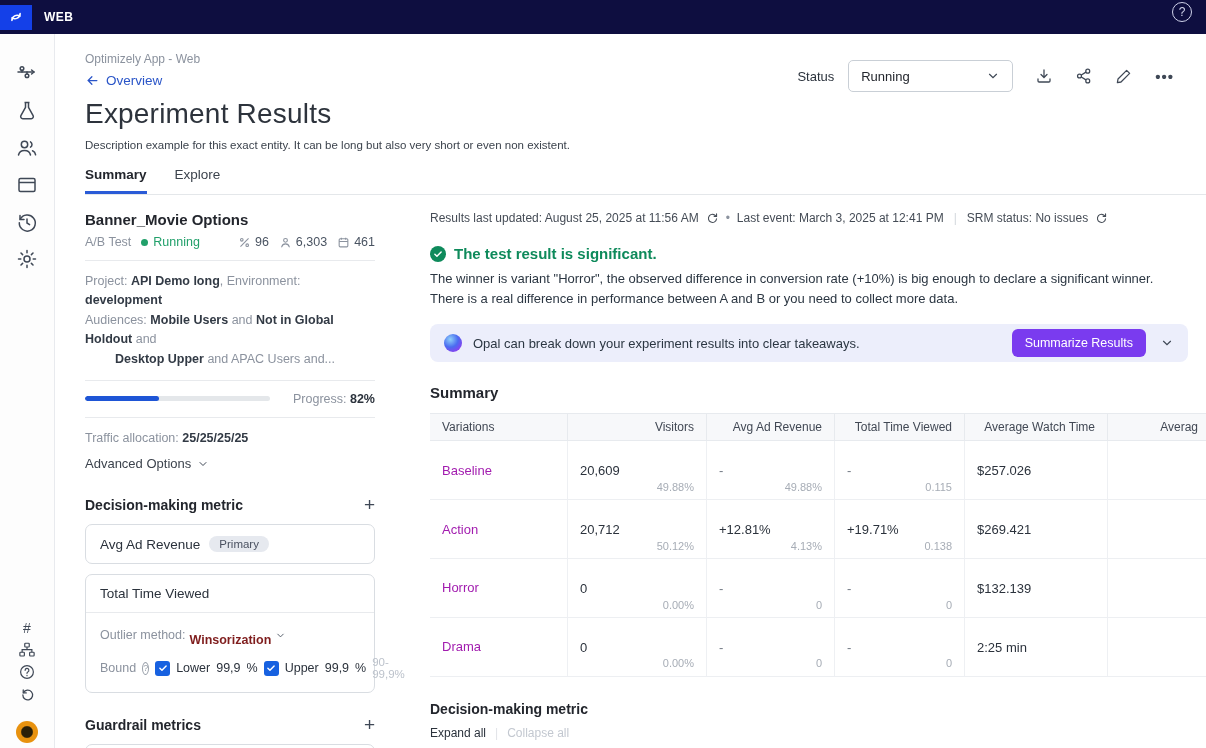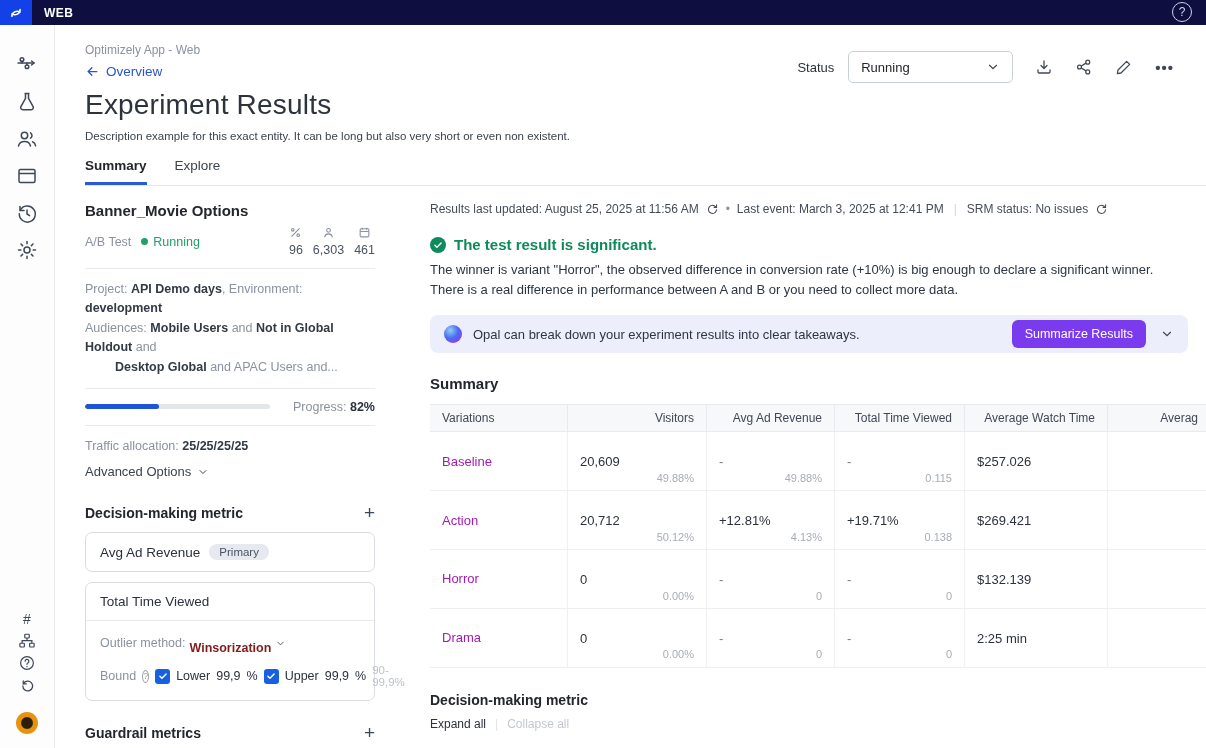--- a/index.html
+++ b/index.html
@@ -1,20 +1,20 @@
 <!DOCTYPE html>
 <html><head>
 <meta charset="utf-8">
 <style>
   * { margin:0; padding:0; box-sizing:border-box; }
   html,body { width:1206px; height:748px; overflow:hidden; background:#fff;
     font-family:"Liberation Sans","DejaVu Sans",sans-serif; color:#2b323c; }
 
   
-  .topbar { height:25px; background:#0e0e40; display:flex; align-items:center; position:relative; }
+  .topbar { height:34px; background:#0e0e40; display:flex; align-items:center; position:relative; }
   .logo-sq { width:32px; height:25px; background:#1440e8; display:flex; align-items:center; justify-content:center; }
   .topbar-label { color:#fff; font-size:12px; font-weight:700; letter-spacing:.5px; margin-left:12px; }
   .help-circ { position:absolute; right:14px; top:2px; width:20px; height:20px; border:1.4px solid #cfd2ea;
     border-radius:50%; color:#cfd2ea; font-size:12px; display:flex; align-items:center; justify-content:center; }
 
   
   .app { display:flex; height:723px; }
   .rail { width:55px; border-right:1px solid #e8eaee; background:#fdfdfd; display:flex; flex-direction:column;
     align-items:center; padding:28px 0 14px; }
   .rail-top { display:flex; flex-direction:column; gap:13px; align-items:center; }
@@ -48,21 +48,21 @@
   .main { display:flex; margin-top:16px; flex:1; overflow:hidden; }
   .left-panel { width:290px; margin-left:30px; flex-shrink:0; }
   .right-panel { flex:1; margin-left:55px; overflow:hidden; }
 
   
   .exp-name { font-size:15px; font-weight:700; color:#23262d; }
   .exp-status-row { margin-top:7px; display:flex; align-items:center; font-size:12.5px; color:#8b929e; }
   .green-dot { width:7px; height:7px; border-radius:50%; background:#21a06a; margin:0 5px 0 10px; }
   .running-txt { color:#21a06a; font-weight:500; }
   .exp-stats { margin-left:auto; display:flex; align-items:center; gap:10px; color:#4a5462; }
-  .stat { display:flex; align-items:center; gap:4px; font-size:12.5px;flex-direction:column; }
+  .stat { display:flex; align-items:center; gap:4px; font-size:12.5px; }
   .stat svg { width:13px; height:13px; color:#8b929e; }
   .hr { border-top:1px solid #e8eaed; margin:11px 0; }
   .kv-line { font-size:12.5px; color:#8b929e; line-height:1.55; }
   .kv-line b { color:#323a45; font-weight:700; }
   .aud-line2 { padding-left:30px; }
   .dates-row { display:flex; justify-content:space-between; align-items:flex-start; font-size:12.5px; }
   .dates { color:#2b323c; font-weight:500; font-size:13px; }
   .est { color:#8b929e; text-align:right; }
   .est b { color:#2b323c; }
   .progress-row { display:flex; align-items:center; justify-content:space-between; margin-top:6px; }
@@ -295,30 +295,30 @@
               <svg viewBox="0 0 24 24" fill="none" stroke="currentColor" stroke-width="2">
                   <rect x="4" y="5" width="16" height="15" rx="2"></rect>
                   <path d="M4 10h16M8 3v4M16 3v4"></path>
                 </svg>
               <span>461</span>
             </span>
           </span>
         </div>
         <div class="hr"></div>
         <div class="kv-line">
-          <span>Project:</span> <b>API Demo days</b>,
+          <span>Project:</span> <b>API Demo long</b>,
           <span>Environment:</span> <b>development</b>
         </div>
         <div class="kv-line">
           <span>Audiences:</span> <b>Mobile Users</b>
           <span>and</span> <b>Not in Global Holdout</b>
           <span>and</span>
         </div>
         <div class="kv-line aud-line2">
-          <b>Desktop Global</b> <span>and APAC Users and...</span>
+          <b>Desktop Upper</b> <span>and APAC Users and...</span>
         </div>
         <div class="hr"></div>
         <div class="progress-row">
           <div class="pbar">
               <div class="pbar-fill"></div>
             </div>
           <span class="est" style="font-size:12.5px">
             <span>Progress:</span> <b>82%</b>
           </span>
         </div>

